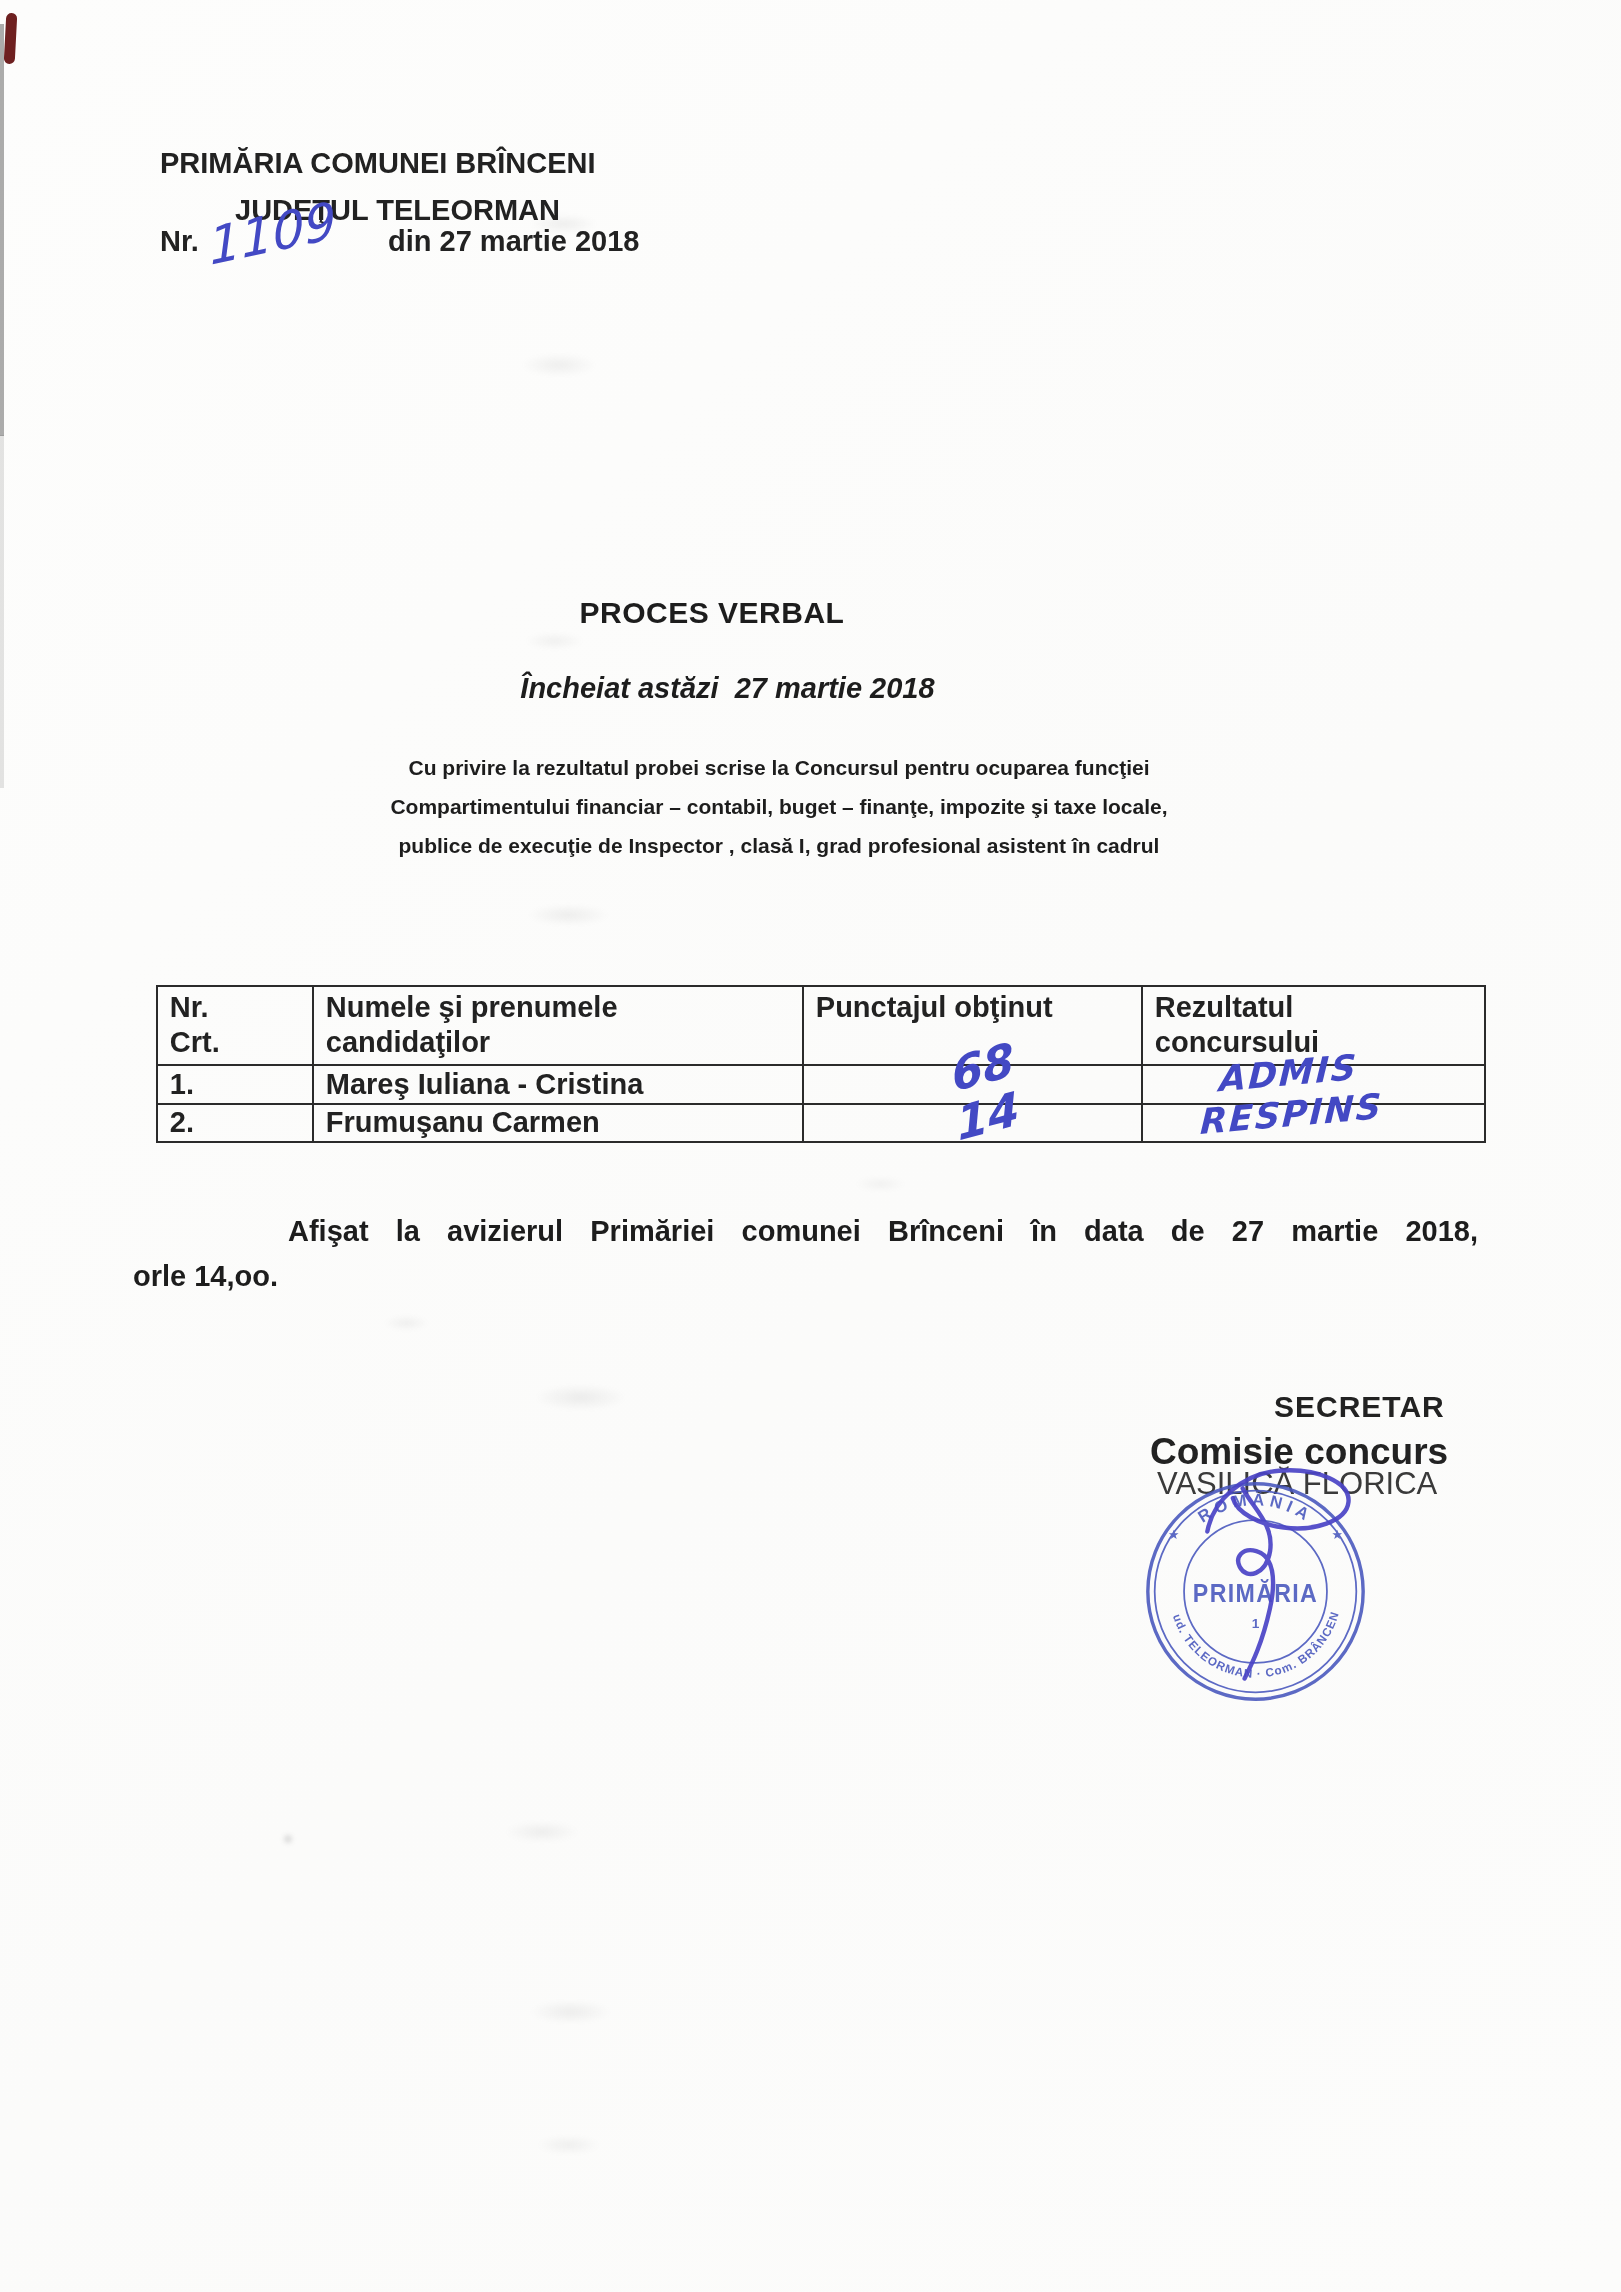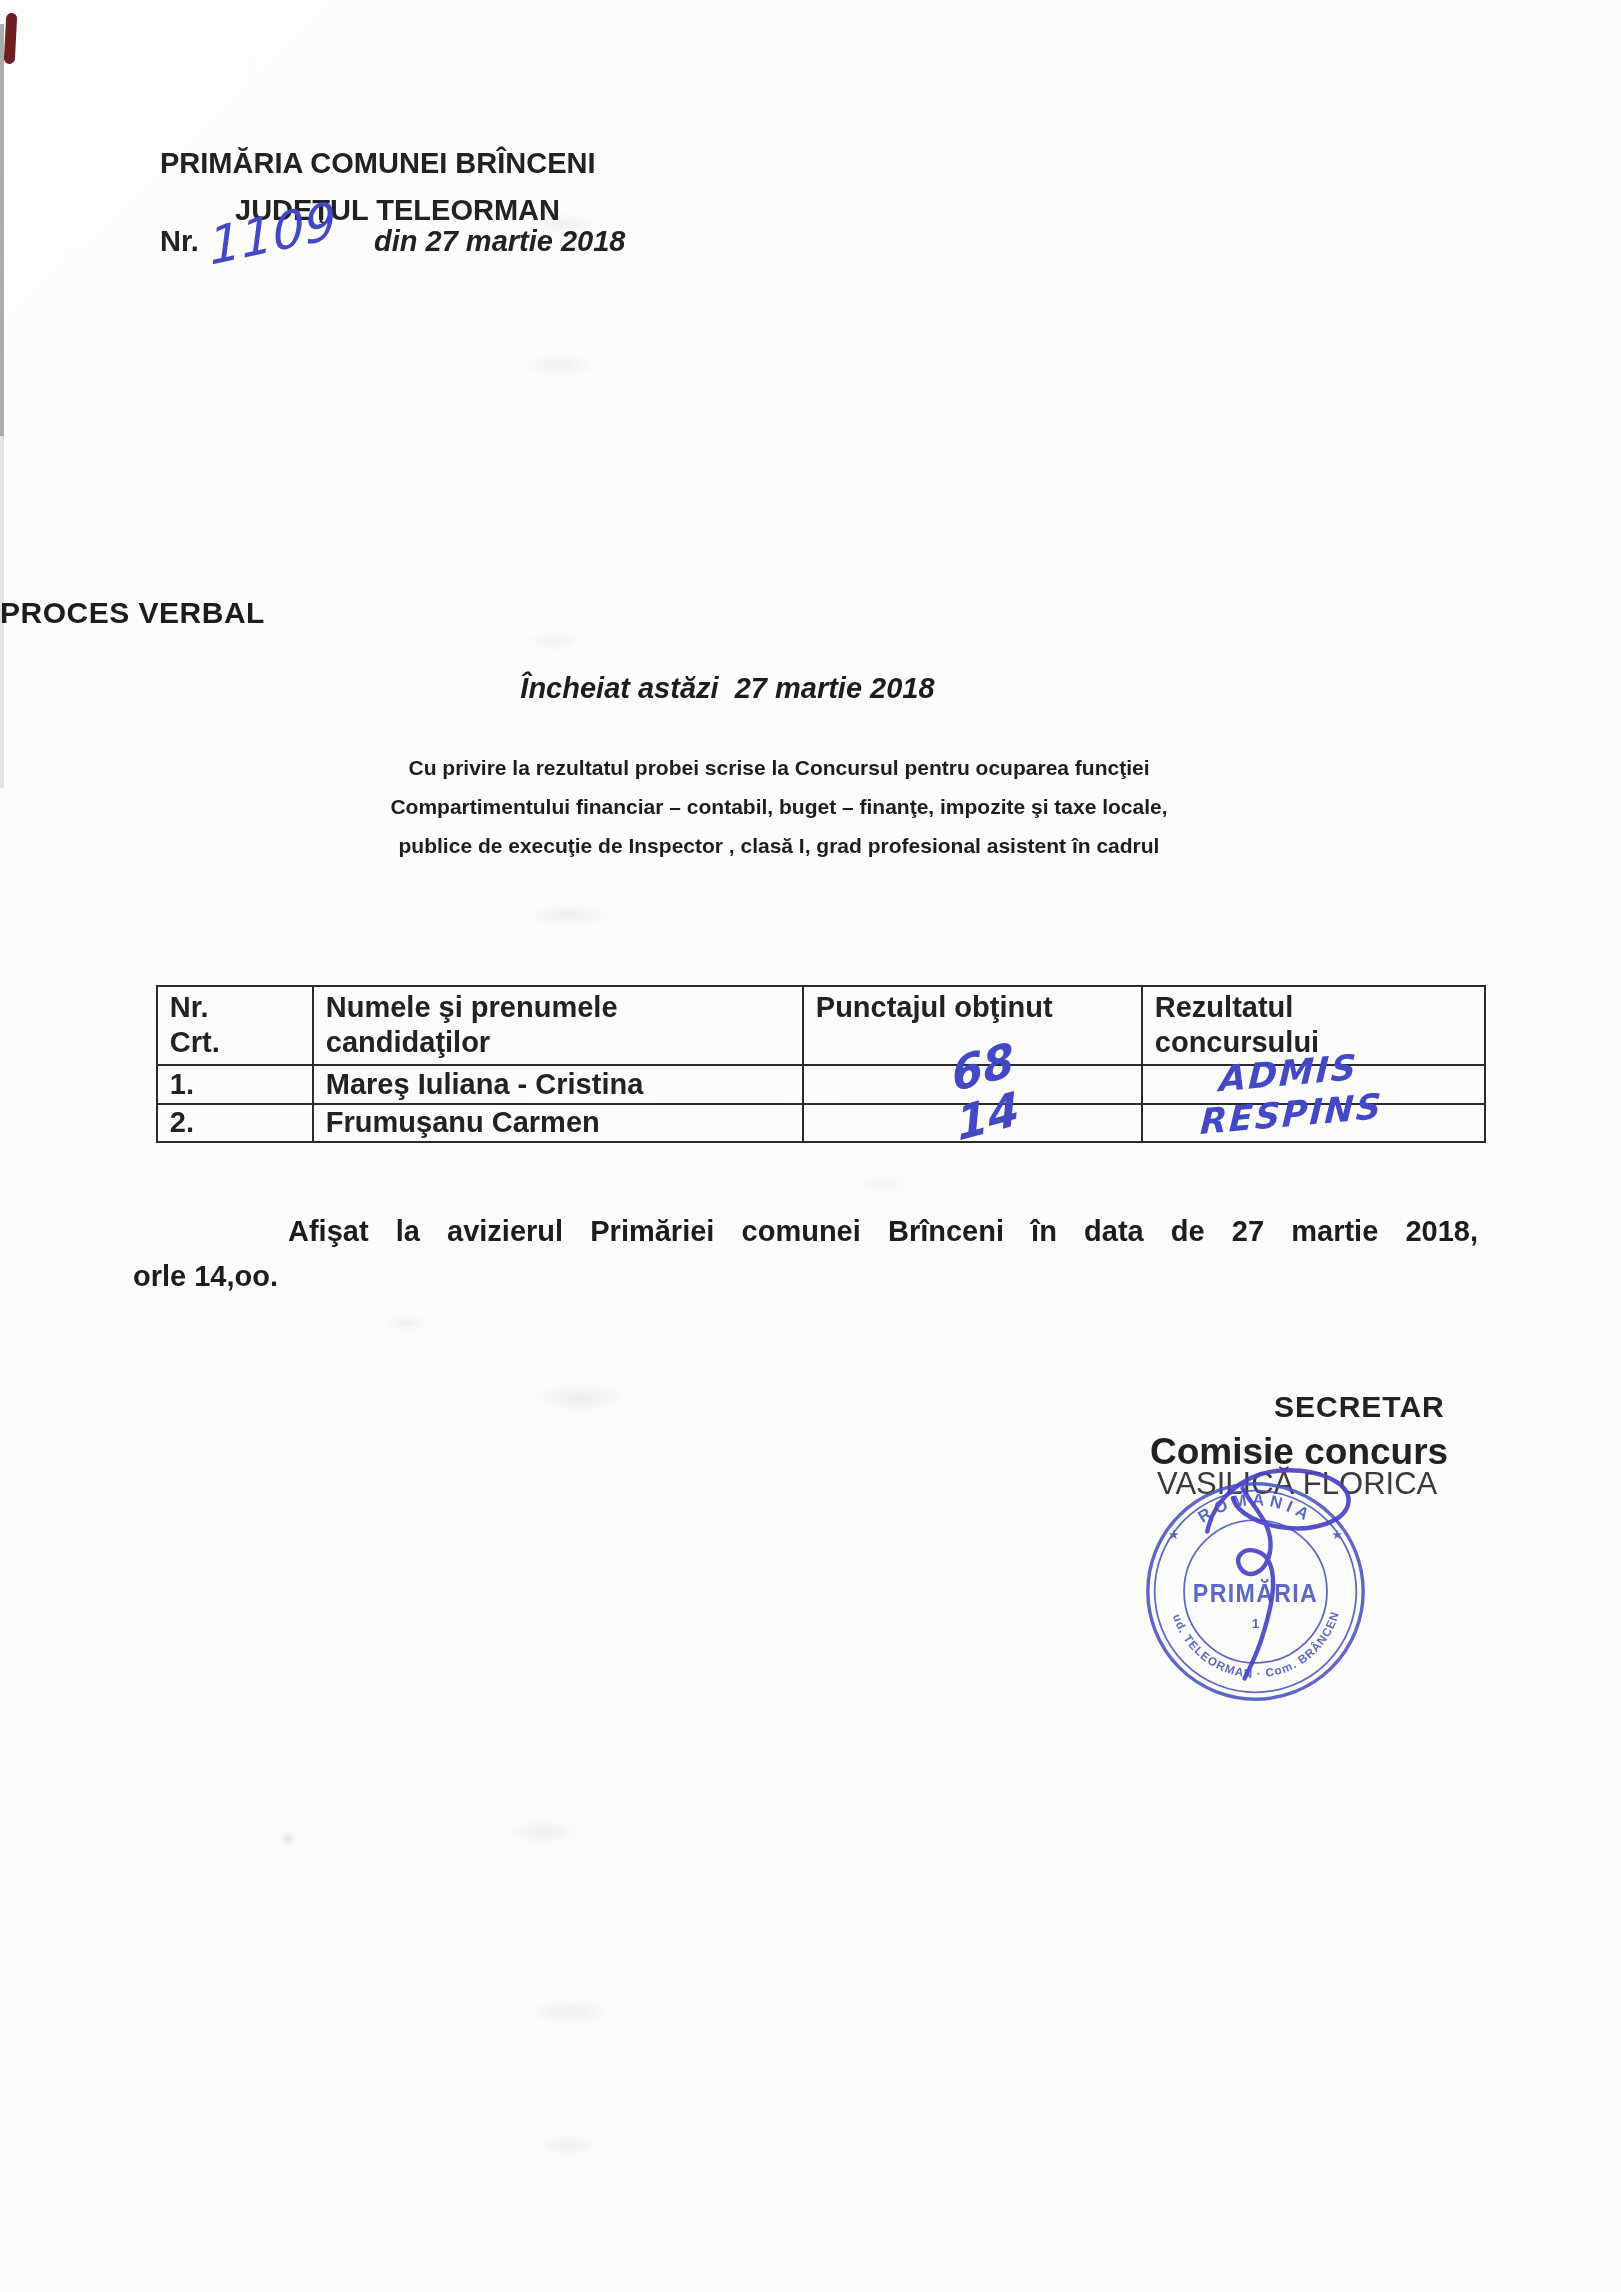--- a/index.html
+++ b/index.html
@@ -72,23 +72,23 @@
   <div class="smudge" style="left:505px;top:1821px;width:74px;height:21.6px;opacity:.14;"></div>
   <div class="smudge" style="left:529px;top:2000px;width:83px;height:23.5px;opacity:.15;"></div>
   <div class="smudge" style="left:537px;top:2135px;width:63px;height:19.6px;opacity:.13;"></div>
   <div class="smudge" style="left:855px;top:1176px;width:51px;height:15.7px;opacity:.10;"></div>
   <div class="smudge" style="left:282px;top:1833px;width:11.8px;height:11.8px;opacity:.45;"></div>
 
   <div class="abs hline" style="left:160px;top:147px;">PRIMĂRIA COMUNEI BRÎNCENI</div>
   <div class="abs hline" style="left:235px;top:194px;">JUDEŢUL TELEORMAN</div>
   <div class="abs hline" style="left:160px;top:225px;"><span>Nr.</span></div>
   <div class="abs hw hw-nr" style="left:208px;top:204px;">1109</div>
-  <div class="abs hline" style="left:374px;top:225px;font-style:italic;">din 27 martie 2018</div>
+  <div class="abs hline" style="left:388px;top:225px;">din 27 martie 2018</div>
 
-  <div class="abs title" style="left:0;top:596px;width:1392px;text-align:left;">PROCES VERBAL</div>
+  <div class="abs title" style="left:16px;top:596px;width:1392px;text-align:center;">PROCES VERBAL</div>
   <div class="abs subtitle" style="left:0;top:672px;width:1455px;text-align:center;">Încheiat astăzi  27 martie 2018</div>
 
   <div class="abs intro" style="left:132px;top:748px;width:1294px;">
     <div>Cu privire la rezultatul probei scrise la Concursul pentru ocuparea funcţiei</div>
     <div>Compartimentului financiar – contabil, buget – finanţe, impozite şi taxe locale,</div>
     <div>publice de execuţie de Inspector , clasă I, grad profesional asistent în cadrul</div>
   </div>
 
   <div class="abs" style="left:156px;top:985px;">
     <table class="res">

